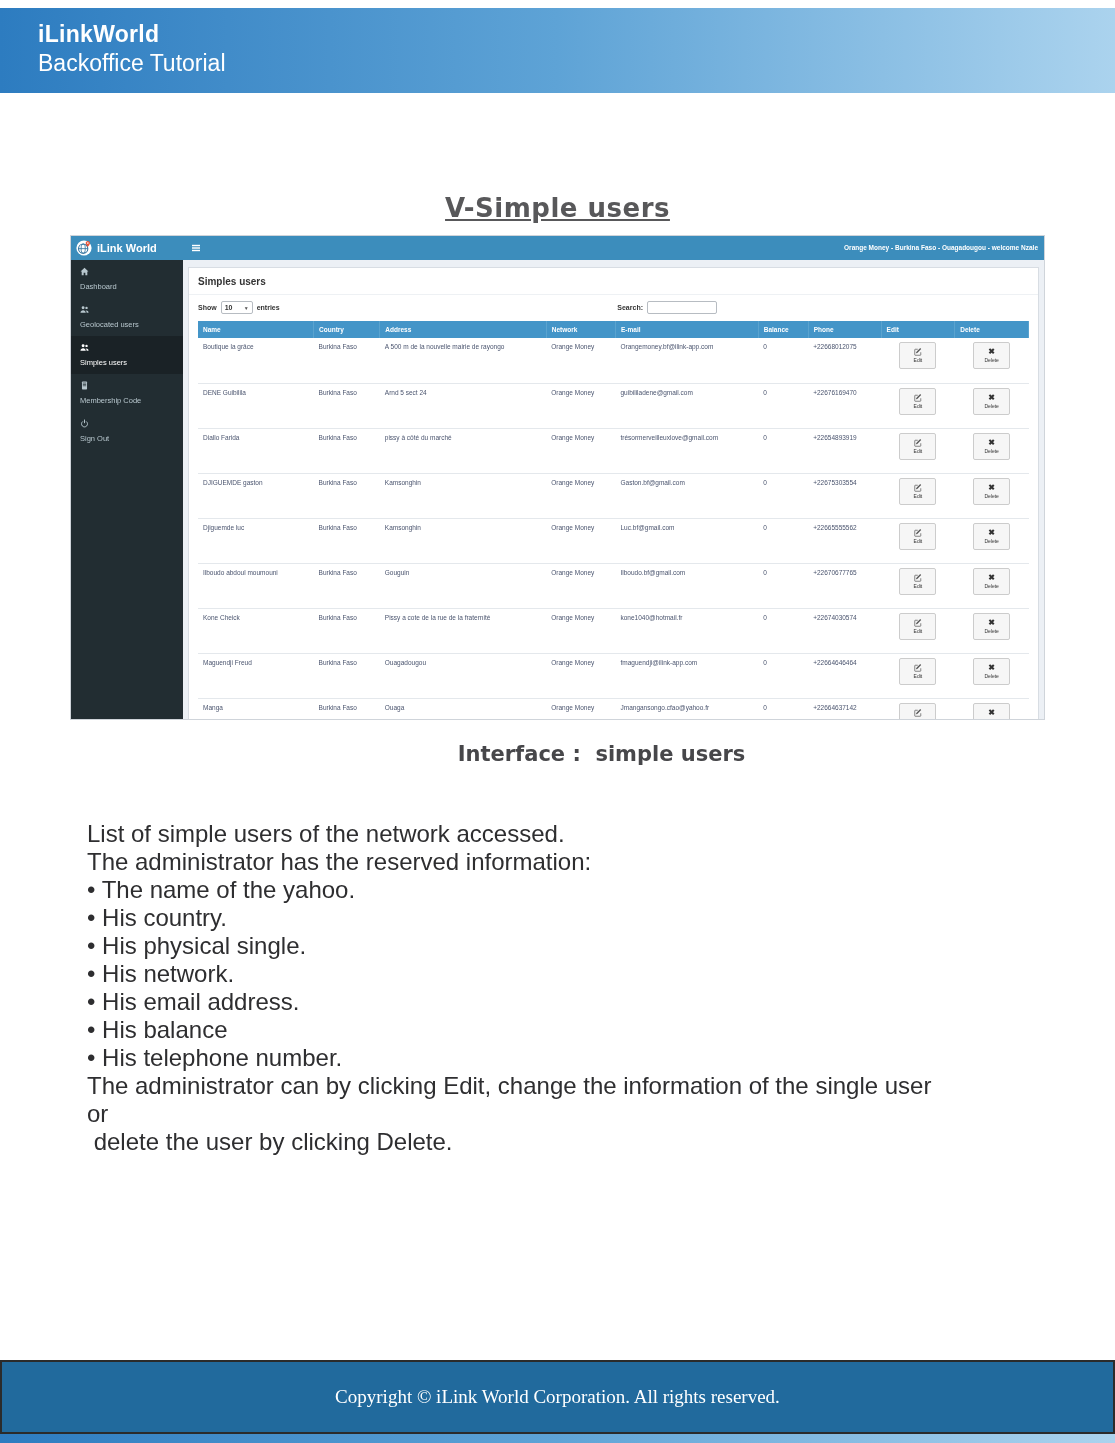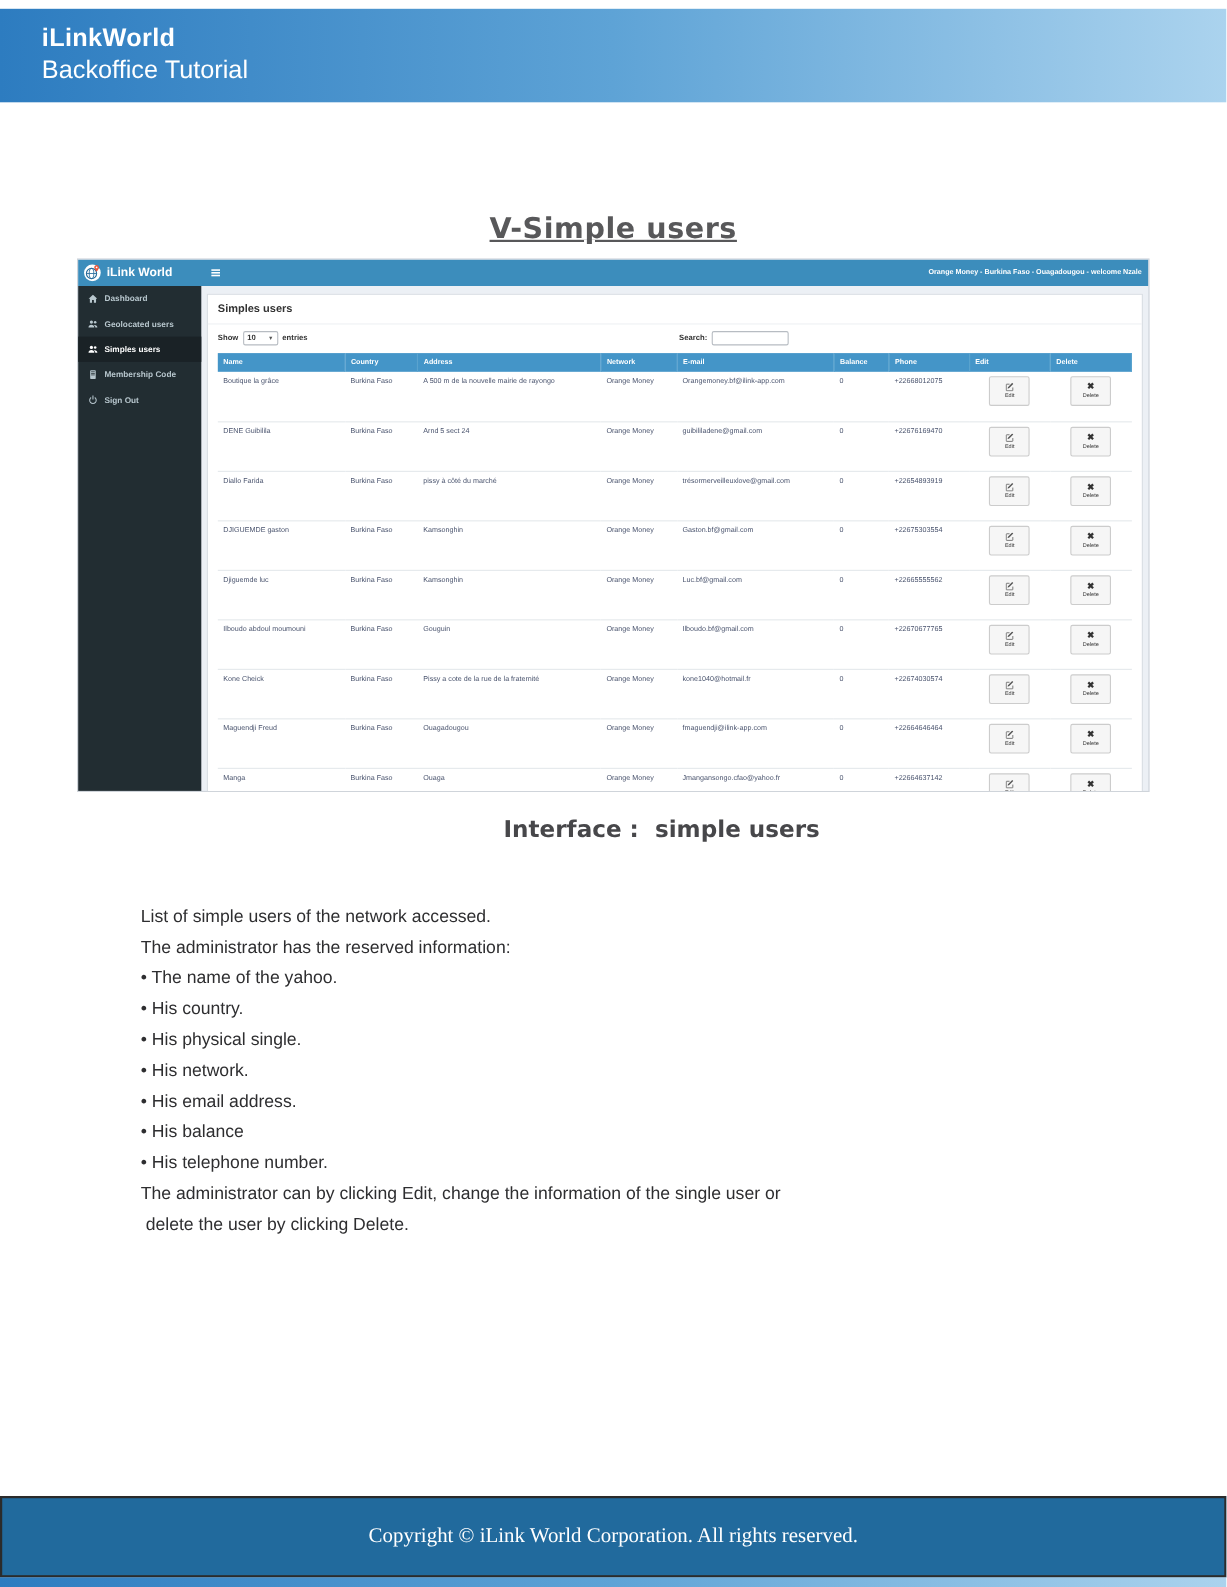--- a/index.html
+++ b/index.html
@@ -22,21 +22,21 @@
     font-family:"DejaVu Sans", sans-serif; font-size:26px; font-weight:bold;
     color:#58585a; letter-spacing:.5px;text-decoration:underline;
   }
   .caption {
     position:absolute; top:742px; left:0; width:100%; text-align:center;
     font-family:"DejaVu Sans", sans-serif; font-size:21px; font-weight:bold;
     color:#47474a; white-space:pre;padding-left:44px;
   }
   .desc {
     position:absolute; top:820px; left:87px; width:860px;
-    font-size:16px; color:#2e2e30; line-height:28px;margin-left:41px;
+    font-size:24px; color:#2e2e30; line-height:28px;
   }
   .desc div { white-space:pre-wrap; }
   
   .footer {
     position:absolute; top:1360px; left:0; width:100%; height:74px;
     background:#216a9d; border:2px solid #2b2b2b; box-sizing:border-box;
     display:flex; align-items:center; justify-content:center;
     color:#fff; font-size:19px;font-family:Liberation Serif, serif;
   }
   .strip {
@@ -57,21 +57,21 @@
   .brand svg { width:16px; height:16px; }
   .burger { display:flex; align-items:center; padding-left:9px; cursor:pointer; }
   .burger svg { width:8px; height:8px; }
   .nav-status {
     margin-left:auto; color:#fff; font-weight:bold; font-size:6.5px;
     line-height:24px; padding-right:6px;
   }
   .sidebar { position:absolute; top:24px; left:0; bottom:0; width:112px; background:#222d32; }
   .s-item {
     display:flex; align-items:flex-start; gap:6px; padding:7px 5px 7px 9px;
-    color:#b8c7ce; font-size:7.5px; font-weight:bold; cursor:pointer;
+    color:#b8c7ce; font-size:7.5px; font-weight:normal; cursor:pointer;flex-direction:column;
   }
   .s-item svg { width:9px; height:9px; flex:0 0 auto; }
   .s-item.active { background:#1a2226; color:#fff; }
   .content { position:absolute; top:24px; left:112px; right:0; bottom:0; padding:7px 5px; box-sizing:border-box; }
   .panel { background:#fff; border:1px solid #d8dde3; box-sizing:border-box; min-height:452px; }
   .panel-title { font-size:10px; font-weight:bold; color:#333; padding:8px 9px 7px; border-bottom:1px solid #eef1f4; }
   .controls { display:flex; align-items:center; padding:6px 9px 5px; font-size:7px; font-weight:bold; color:#333; }
   .sel {
     display:inline-flex; align-items:center; justify-content:space-between;
     width:32px; height:13px; border:1px solid #b7bcc2; border-radius:2px;

